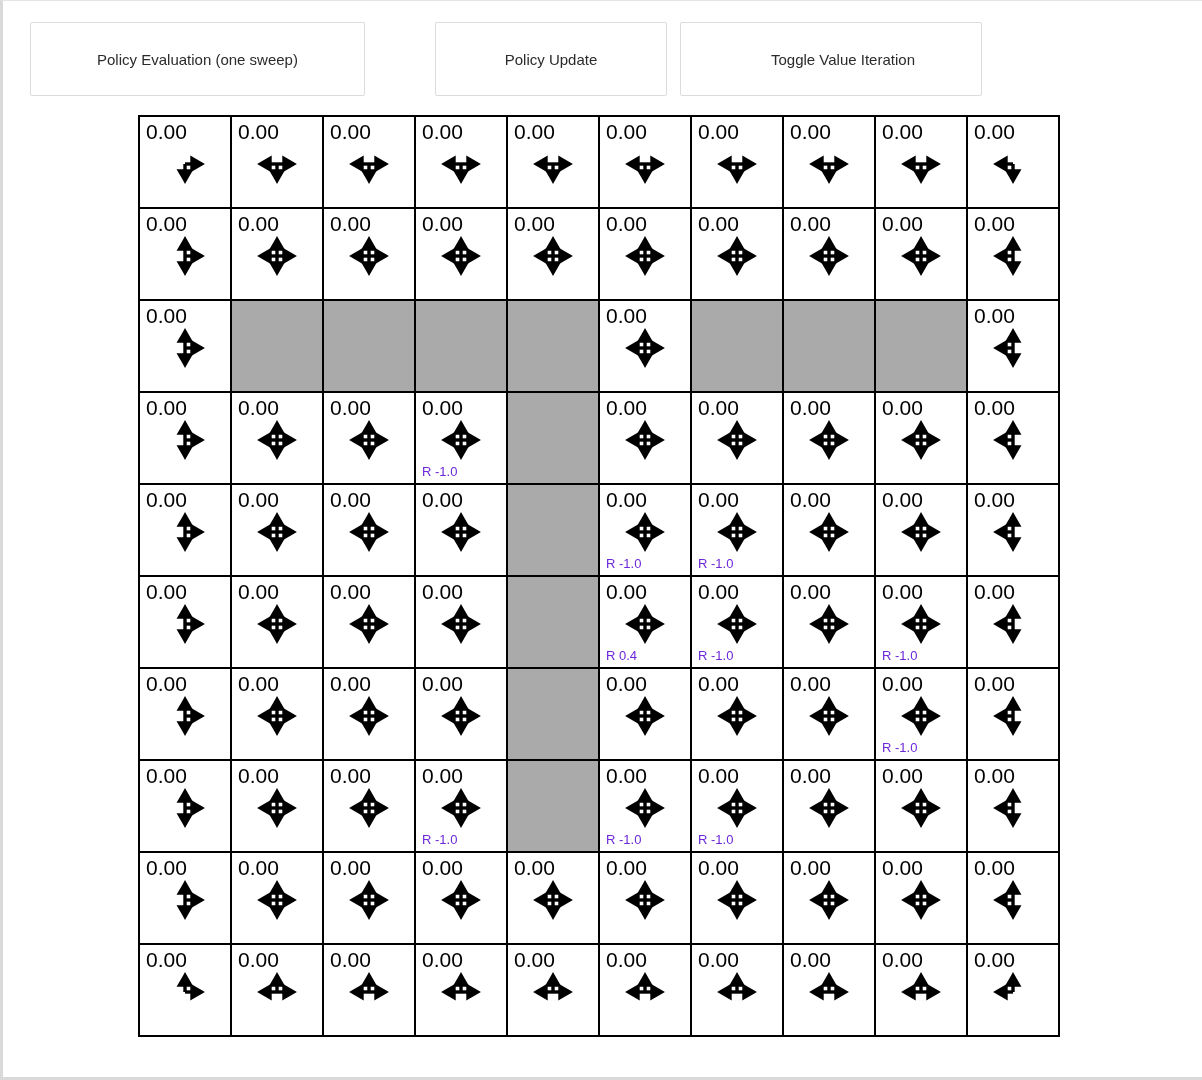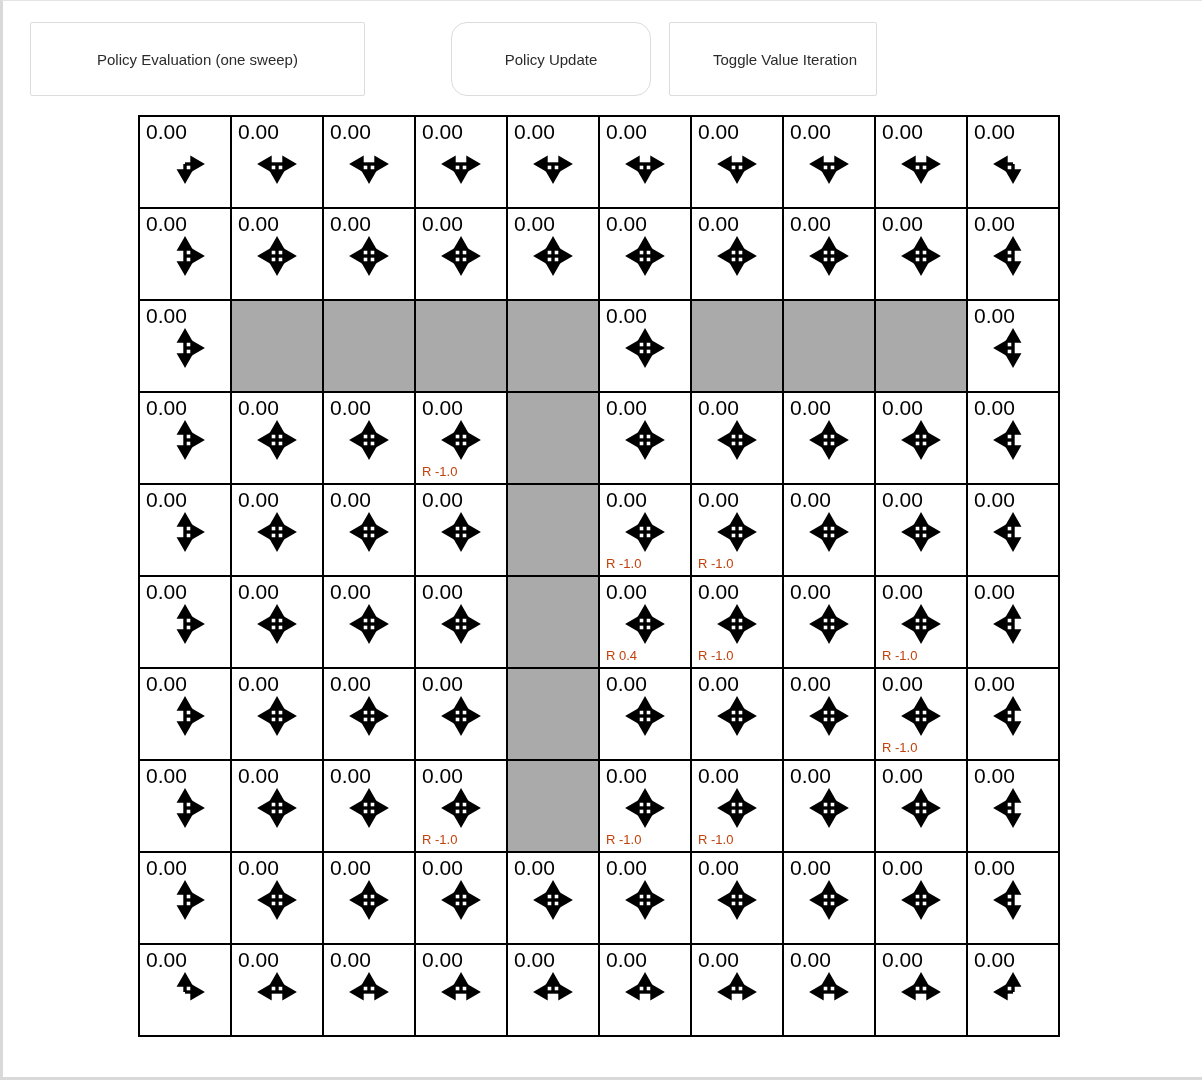--- a/index.html
+++ b/index.html
@@ -14,36 +14,35 @@
     width: 100%; height: 100%;
     border-left: 3px solid #d9d9d9;
     border-bottom: 3px solid #d9d9d9;
     border-top: 1px solid #e4e4e4;
   }
   
   .toolbar {
     display: flex;
     margin: 21px 0 0 27px;
     height: 74px;
-    gap: 16px;
   }
   .tb-btn {
     background: #fff;
     border: 1px solid #dcdcdc;
     border-radius: 2px;
     font-family: "Liberation Sans", sans-serif;
     font-size: 15px;
     color: #2b2b2b;
     display: flex; align-items: center; justify-content: center;
     padding: 0;
     cursor: pointer;
   }
   .b0 { width: 335px; margin-right: 70px; }
-  .b1 { width: 200px; margin-right: 2px; border-radius: 16px; }
-  .b2 { width: 208px; margin-right: 8px; padding-left: 24px;  }
+  .b1 { width: 232px; margin-right: 13px; }
+  .b2 { width: 302px; margin-right: 8px; padding-left: 24px;  }
   .b3 { width: 262px; }
   
   table.grid {
     border-collapse: collapse;
     margin: 19px 0 0 135px;
   }
   table.grid td {
     width: 92px; height: 92px;
     min-width: 92px; max-width: 92px;
     border: 2px solid #000;
@@ -56,21 +55,21 @@
     position: absolute; top: 2px; left: 6px;
     font-size: 21px; line-height: 26px; color: #000;
   }
   .arr {
     position: absolute; top: 27px; left: 0; width: 100%;
     display: flex; justify-content: center;
   }
   .arr svg { display: block; }
   .rwd {
     position: absolute; left: 6px; bottom: 4px;
-    font-size: 13px; color: #c2410c;
+    font-size: 13px; color: #6d28d9;
   }
 </style>
 </head>
 <body>
 
 <div class="page">
 
   <div class="toolbar">
     <button class="tb-btn b0">Policy Evaluation (one sweep)</button>
     <button class="tb-btn b1">Policy Update</button>

